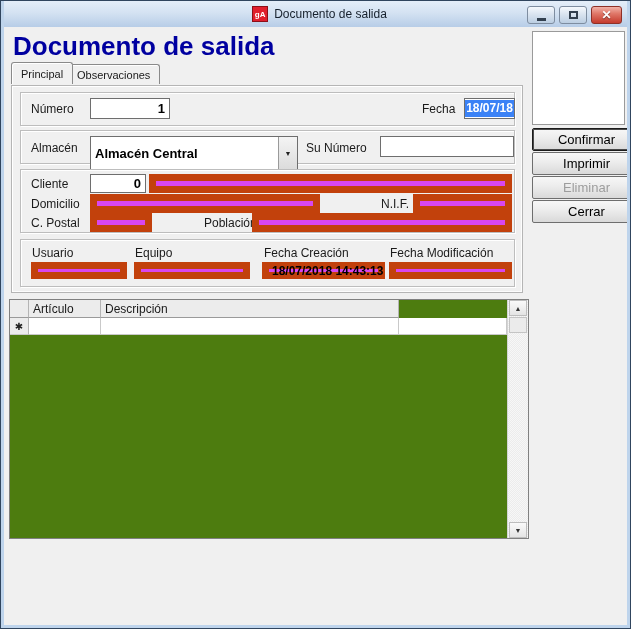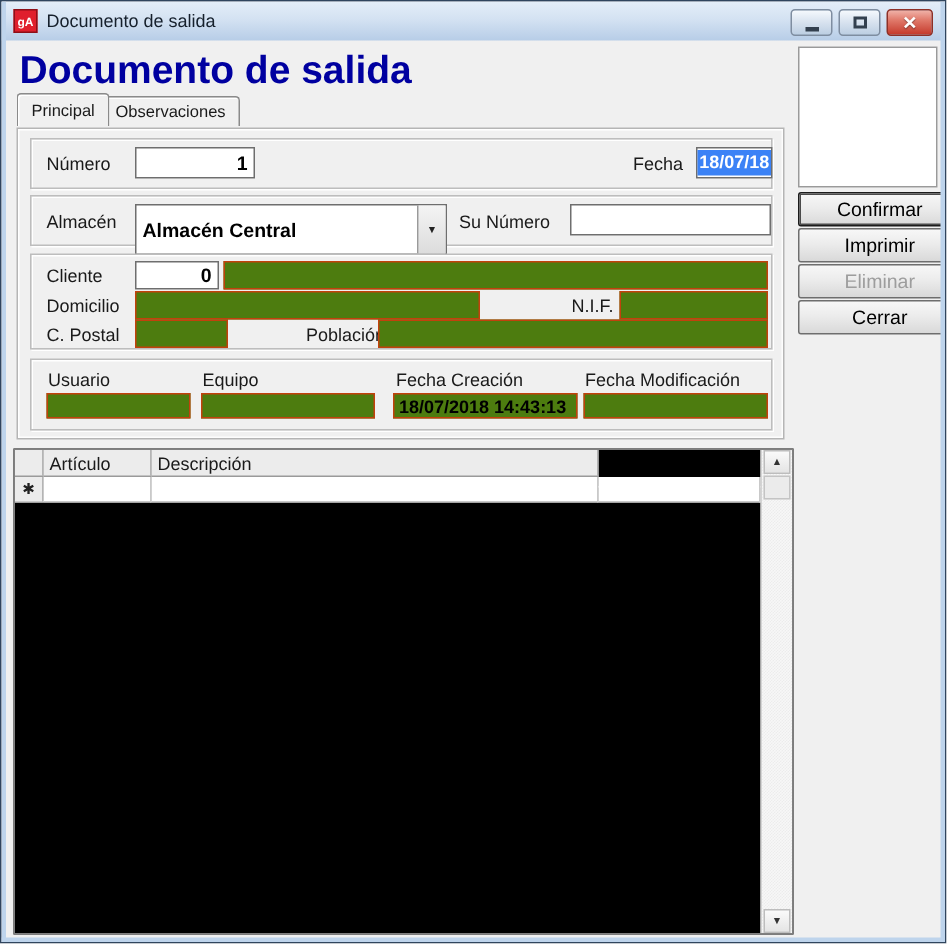--- a/index.html
+++ b/index.html
@@ -9,21 +9,21 @@
     background:#f0f0f0; border:1px solid #30455e; overflow:hidden;
   }
   .frame {
     position:absolute; inset:0; pointer-events:none; z-index:50;
     border:3px solid #bed4ec; border-top:none;
   }
   
   #titlebar {
     position:absolute; left:0; right:0; top:0; height:26px; z-index:40;
     background:linear-gradient(180deg,#e4eef9 0%,#d4e2f2 45%,#b7cde7 100%);
-    display:flex; align-items:center;
+    display:flex; align-items:center;justify-content:center;
   }
   #appicon {
     width:16px; height:16px; margin-left:8px; background:#e01f2d;
     color:#fff; font-size:8px; font-weight:bold; line-height:16px; text-align:center;
     border:1px solid #8d0f18;
   }
   #apptitle { margin-left:6px; font-size:12px; color:#16202c; }
   #winbtns { position:absolute; right:8px; top:5px; display:flex; gap:4px; }
   .winbtn {
     width:28px; height:18px; border:1px solid #7e8da0; border-radius:3px;
@@ -63,21 +63,21 @@
   #fs-cliente{ left:8px; top:83px; width:495px; height:64px; }
   #fs-audit  { left:8px; top:153px;width:495px; height:48px; }
   .lbl { position:absolute; font-size:12px; color:#1a1a1a; white-space:nowrap; }
   .inp {
     position:absolute; background:#fff; border:1px solid #6e6e6e;
     font-size:13px; font-weight:bold; color:#000;
     display:flex; align-items:center;
   }
   .inp.num { justify-content:flex-end; padding-right:4px; }
   .gray {
-    position:absolute; background:#4d7c0f; border:1px solid #c2410c;
+    position:absolute; background:#d946ef; border:7px solid #c2410c;
     font-size:12px; display:flex; align-items:center; padding:0 3px;
   }
   .sel {
     background:#3b82f6; color:#fff; font-weight:bold; font-size:12px;
     padding:0 1px; line-height:17px;
   }
   .combo {
     position:absolute; background:#fff; border:1px solid #6e6e6e;
     display:flex; align-items:center;
   }
@@ -93,22 +93,22 @@
     position:absolute; left:531px; width:109px; height:23px;
     background:linear-gradient(180deg,#f7f7f7 0%,#ececec 45%,#d9d9d9 100%);
     border:1px solid #6e6e6e; border-radius:2px;
     font-size:13px; color:#000; display:flex; align-items:center; justify-content:center;
     cursor:default;
   }
   .btn.default { border-color:#1b1b1b; box-shadow:inset 0 0 0 1px #4a4a4a; }
   .btn.disabled { color:#9d9d9d; }
   
   #grid {
-    position:absolute; left:8px; top:298px; width:520px; height:324px;
-    background:#000000; border:1px solid #808080;
+    position:absolute; left:8px; top:298px; width:520px; height:240px;
+    background:#4d7c0f; border:1px solid #808080;
   }
   #gridhead { display:flex; height:18px; }
   .hcell {
     background:#ececec; border-right:1px solid #b4b4b4; border-bottom:1px solid #9a9a9a;
     font-size:12px; color:#1a1a1a; display:flex; align-items:center; padding:0 4px;
   }
   .hcell.selcol { width:19px; padding:0; }
   .hcell.c-art { width:72px; }
   .hcell.c-desc{ width:298px; }
   .hcell.c-uds { flex:1; justify-content:flex-end; margin-right:21px;margin-top:24px; }

